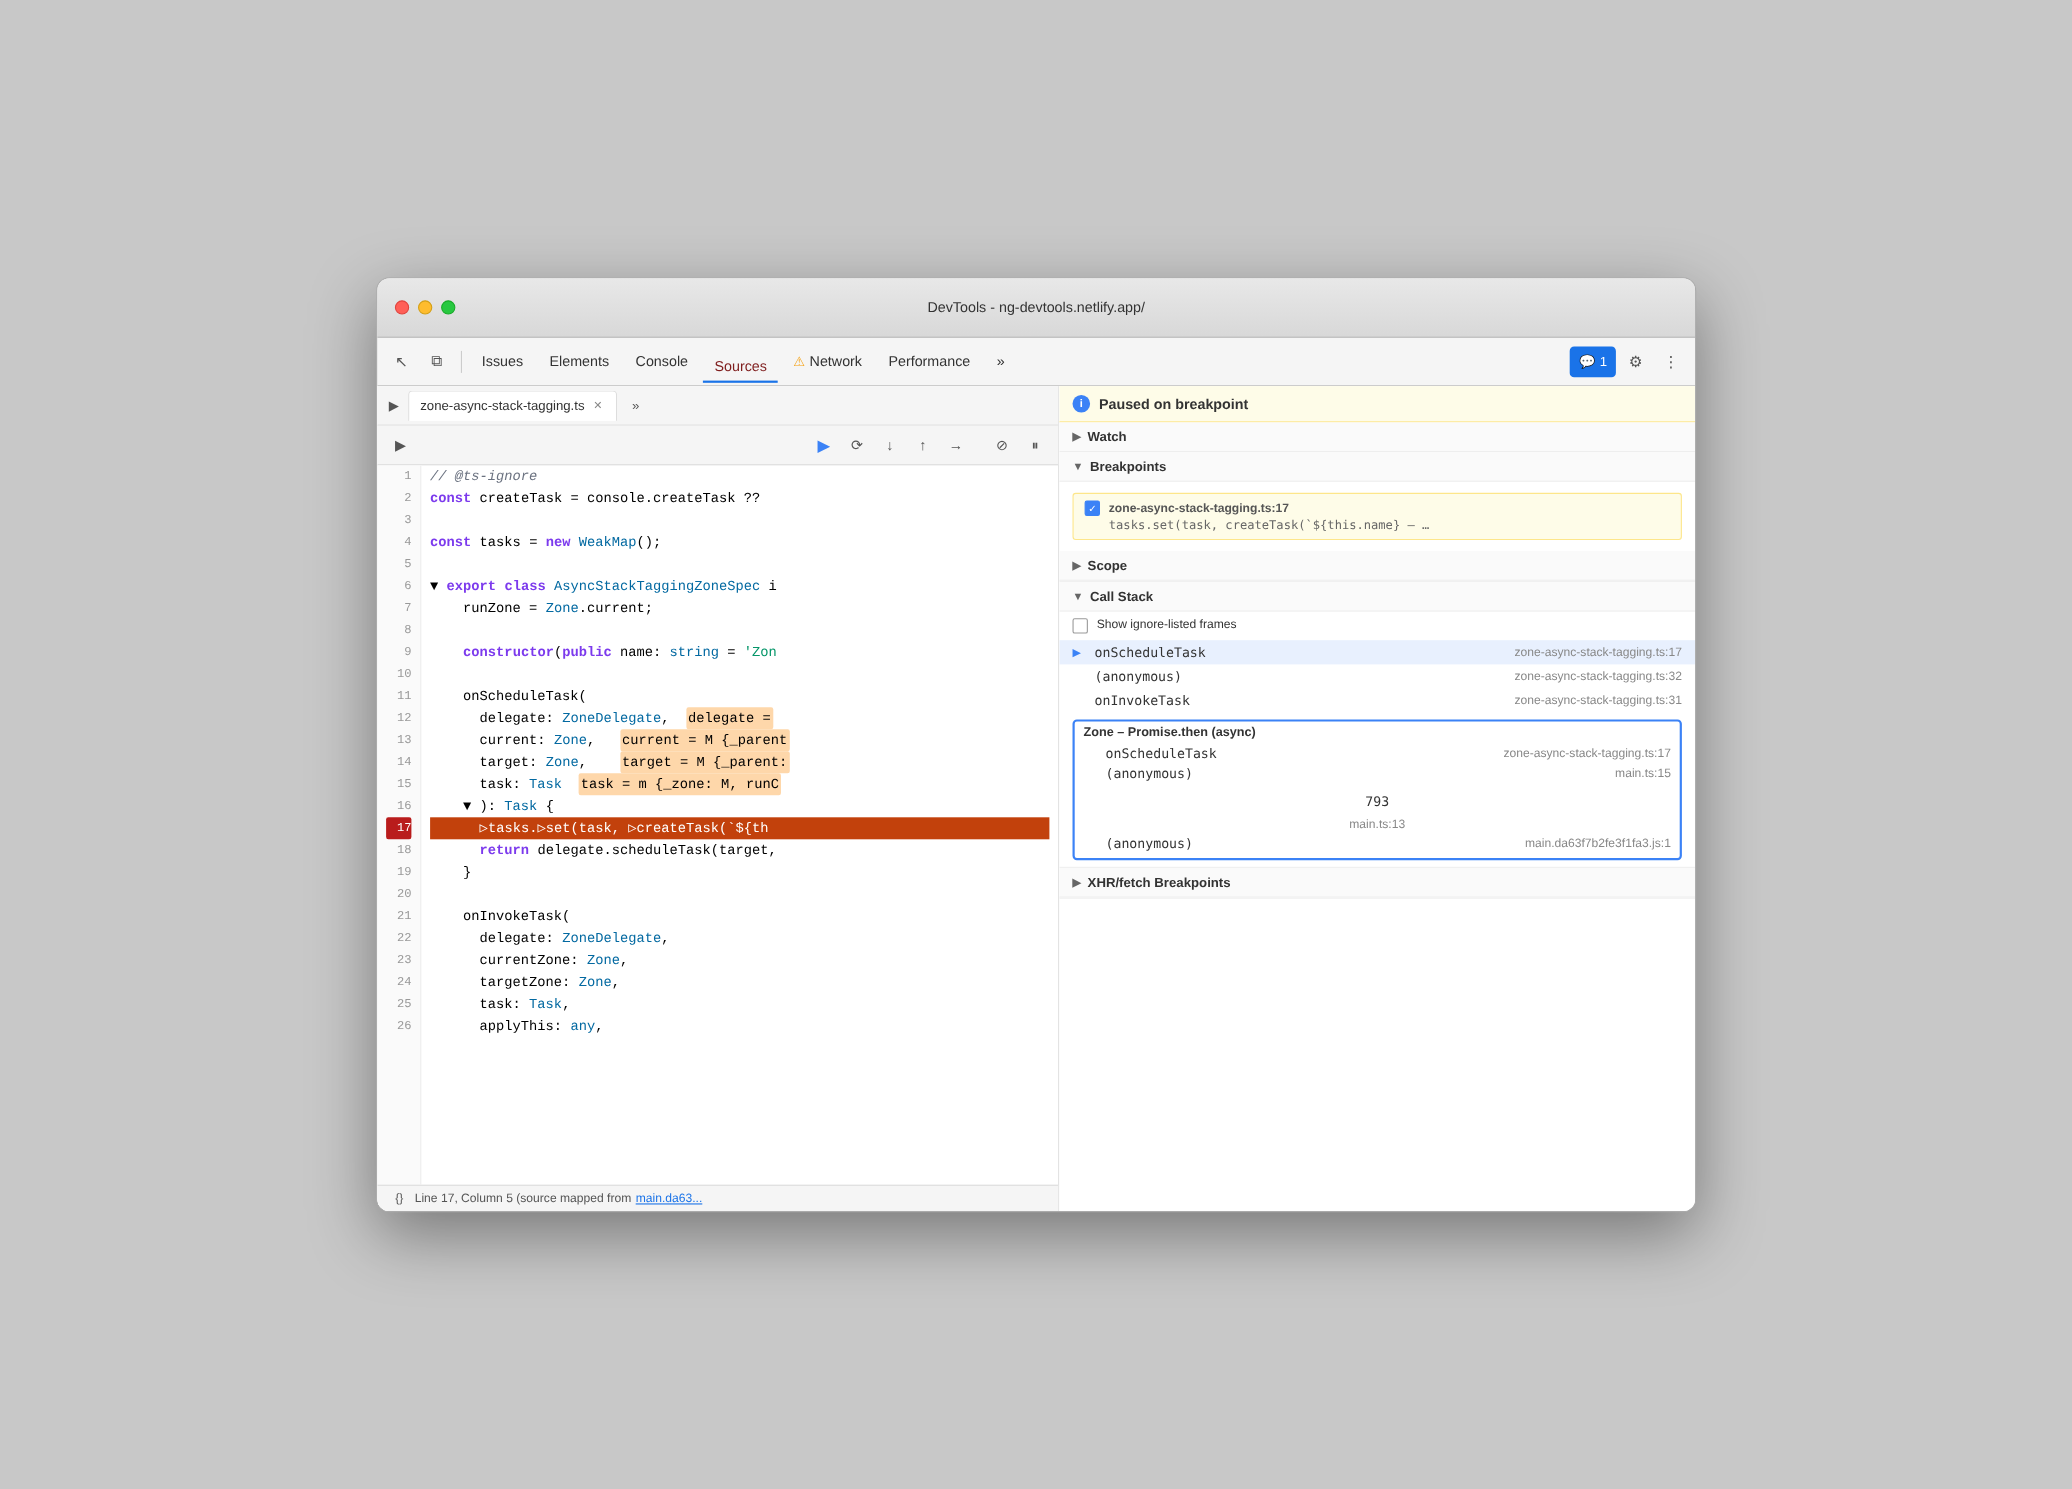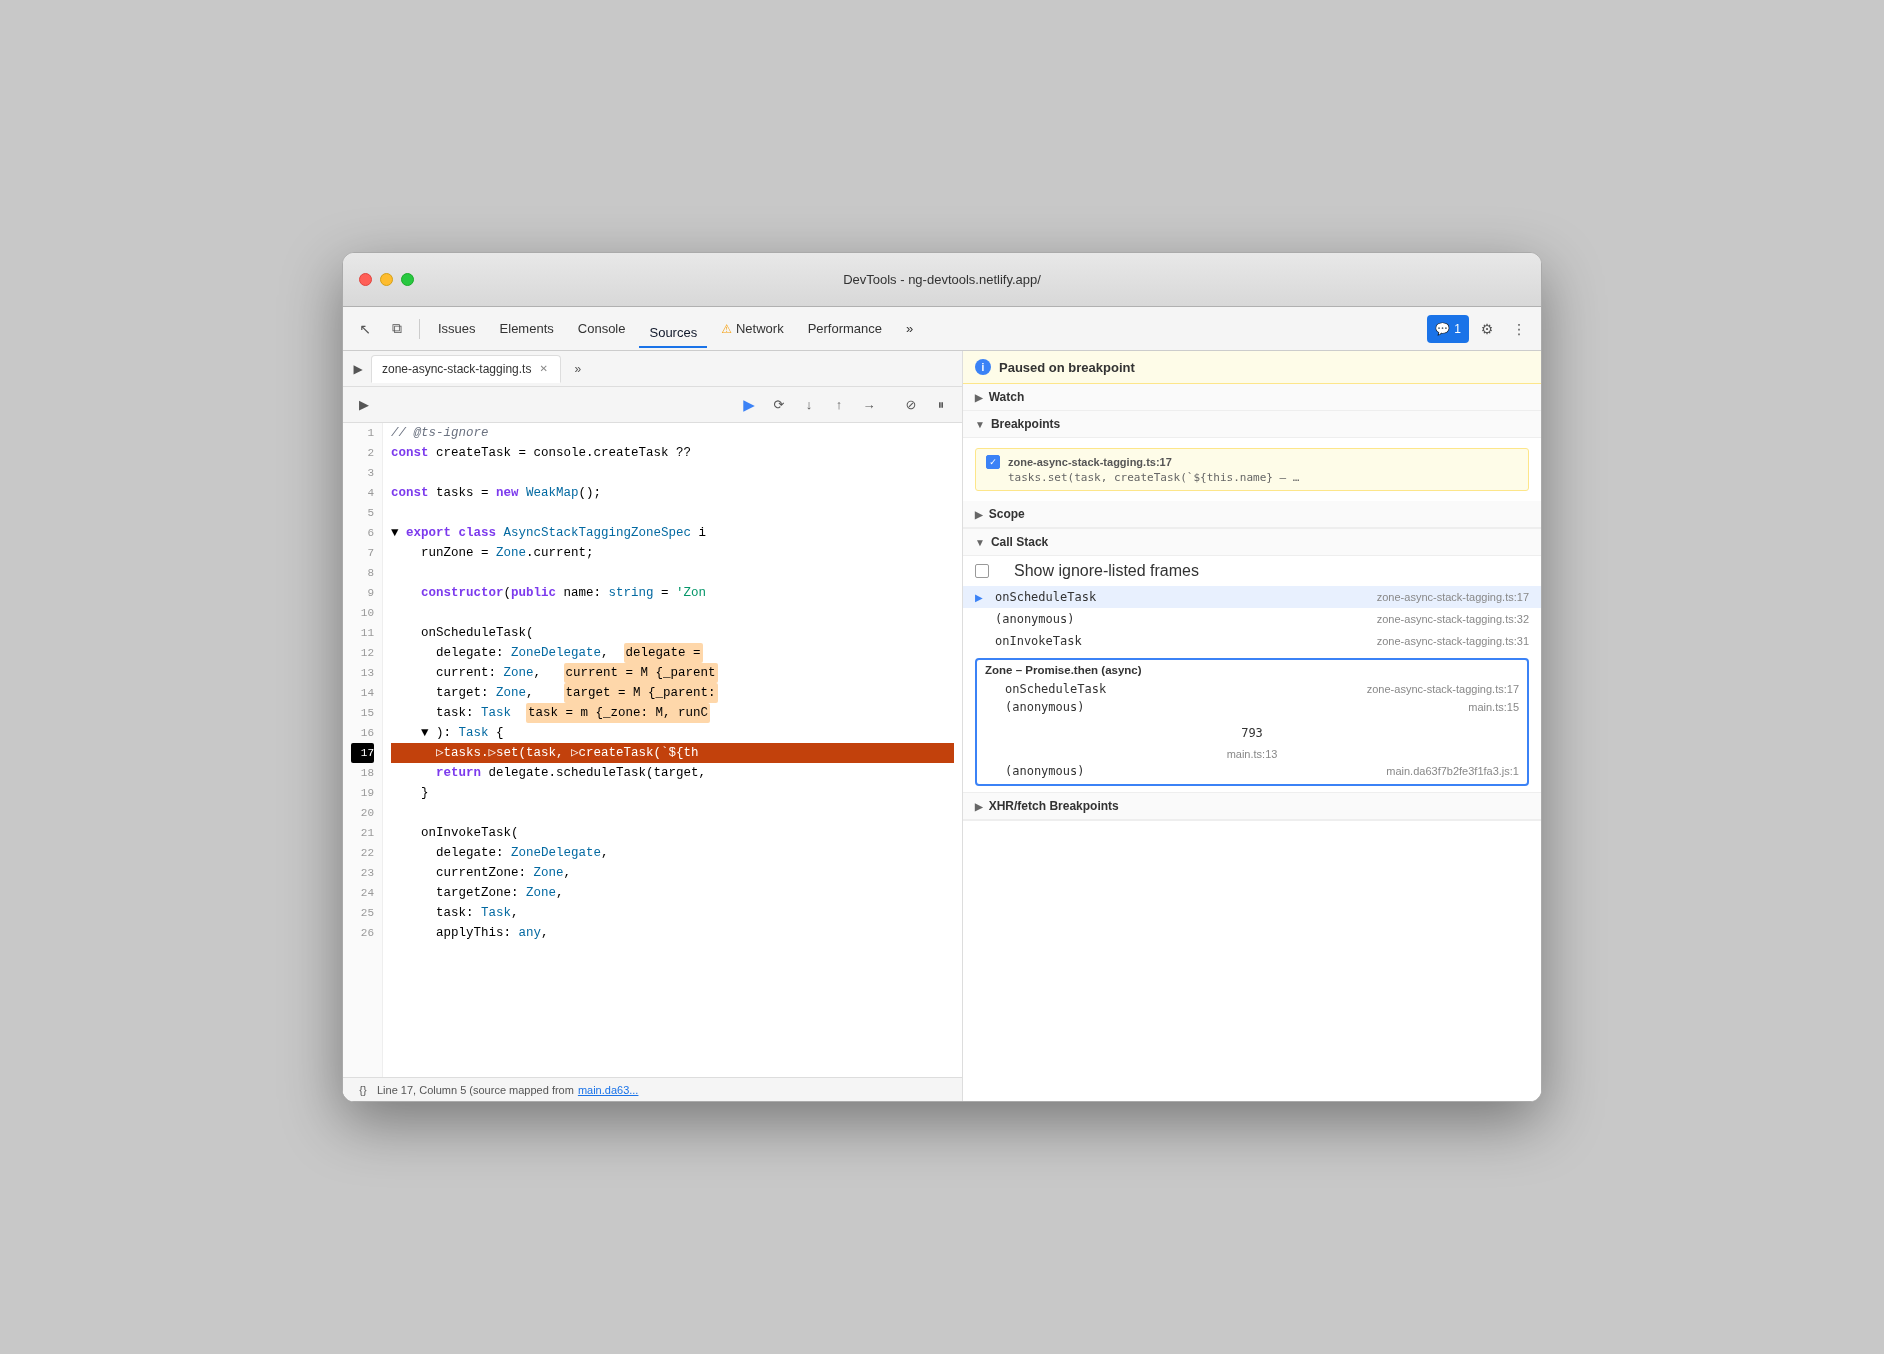--- a/index.html
+++ b/index.html
@@ -66,21 +66,21 @@
       border-radius: 4px;
       font-size: 13px;
       color: #333;
       cursor: pointer;
       display: flex;
       align-items: center;
       gap: 4px;
       white-space: nowrap;
     }
     .toolbar-btn.active {
-      color: #0f172a;
+      color: #7f1d1d;
       border-bottom: 2px solid #1a73e8;
       border-radius: 0;
       margin-top: 10px;
     }
     .toolbar-separator {
       width: 1px;
       height: 20px;
       background: #ccc;
       margin: 0 4px;
     }
@@ -327,24 +327,23 @@
       justify-content: center;
       flex-shrink: 0;
     }
     .checkbox-check { color: white; font-size: 9px; }
     .bp-filename { font-weight: 600; color: #555; font-size: 11px; }
     .bp-code { color: #666; font-size: 11px; padding-left: 22px; font-family: monospace; }
     .scope-section { border-bottom: 1px solid #eee; }
     .callstack-section { border-bottom: 1px solid #eee; }
     .show-ignore-row {
       display: flex;
-      align-items: center;
-      gap: 25px;
+      gap: 8px;
       padding: 6px 12px;
-      font-size: 16px;
+      font-size: 11px;
       color: #333;
     }
     .ignore-checkbox {
       width: 14px;
       height: 14px;
       border: 1.5px solid #999;
       border-radius: 2px;
       background: #fff;
     }
     .call-frame {
@@ -491,21 +490,21 @@
           <div class="line-number">7</div>
           <div class="line-number">8</div>
           <div class="line-number">9</div>
           <div class="line-number">10</div>
           <div class="line-number">11</div>
           <div class="line-number">12</div>
           <div class="line-number">13</div>
           <div class="line-number">14</div>
           <div class="line-number">15</div>
           <div class="line-number">16</div>
-          <div class="line-number" style="background:#000000; color:#fff; border-radius:2px;">17</div>
+          <div class="line-number" style="background:#b91c1c; color:#fff; border-radius:2px;">17</div>
           <div class="line-number">18</div>
           <div class="line-number">19</div>
           <div class="line-number">20</div>
           <div class="line-number">21</div>
           <div class="line-number">22</div>
           <div class="line-number">23</div>
           <div class="line-number">24</div>
           <div class="line-number">25</div>
           <div class="line-number">26</div>
         </div>

